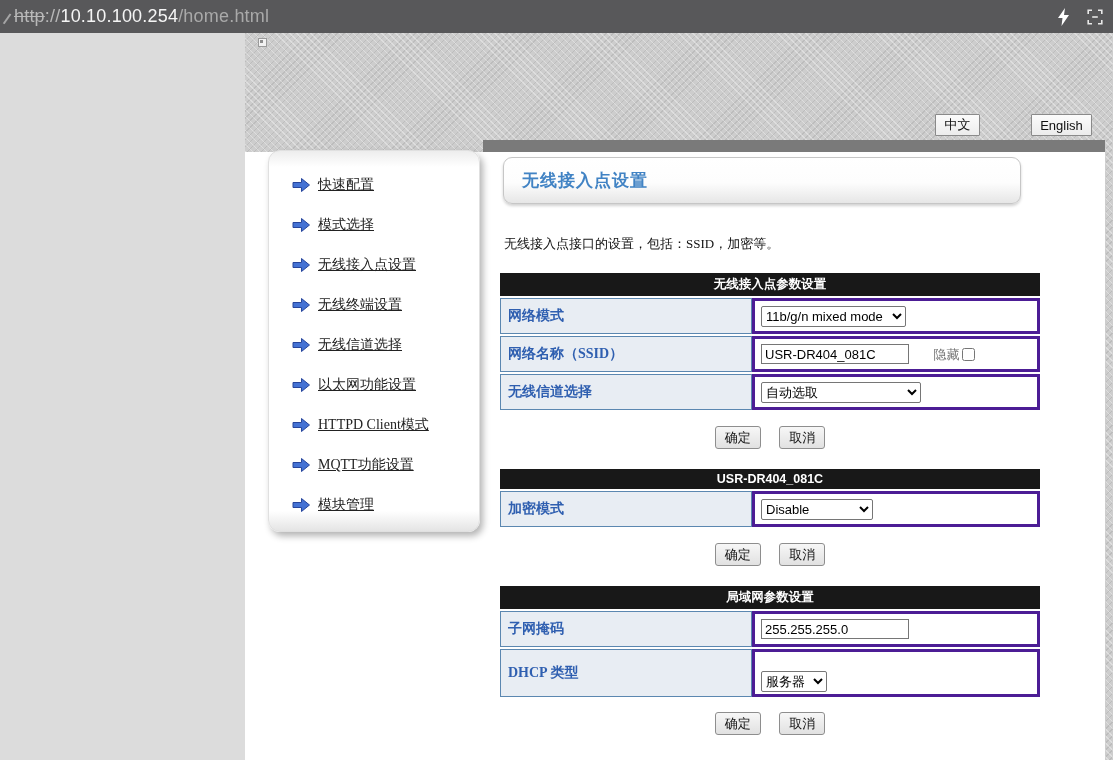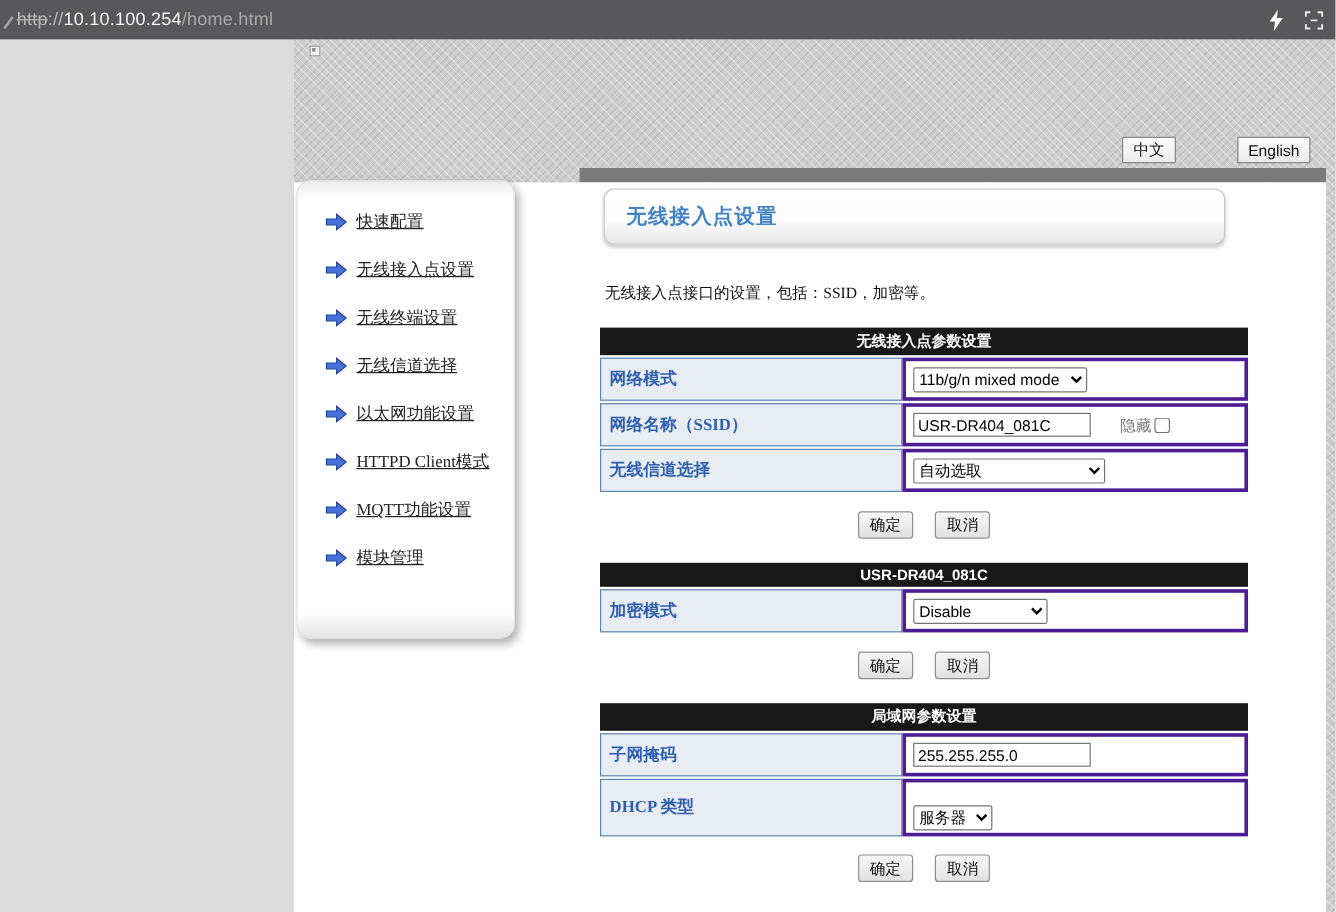--- a/index.html
+++ b/index.html
@@ -17,21 +17,21 @@
   body{
     position:relative;overflow:hidden;
     font-family:"Liberation Sans",sans-serif;
     background:#dcdcdc;
   }
   
   .topbar{
     position:absolute;left:0;top:0;width:1113px;height:33px;
     background:var(--topbar-bg);
     display:flex;align-items:center;
-    color:#c9c9c9;font-size:15px;
+    color:#c9c9c9;font-size:18px;
   }
   .site-icon-partial{
     position:absolute;left:-3px;top:10px;width:12px;height:12px;
     border-right:2px solid #b9b9b9;transform:rotate(35deg);opacity:.8;
   }
   .url{margin-left:14px;white-space:nowrap;letter-spacing:.2px;}
   .url .scheme{color:#b9b9b9;text-decoration:line-through;}
   .url .sep{color:#b9b9b9;}
   .url .host{color:#f5f5f5;}
   .url .path{color:#a9a9a9;}
@@ -57,21 +57,21 @@
     border:1px solid #8a8a8a;border-radius:1px;
     font:13px "Liberation Sans",sans-serif;color:#111;
     text-align:center;cursor:pointer;
   }
   .lang-zh{left:690px;width:45px;}
   .lang-en{left:786px;width:61px;}
   .dark-bar{position:absolute;left:238px;top:107px;width:622px;height:12px;background:var(--dark-bar);}
   .white-main{position:absolute;left:0;top:119px;right:8px;bottom:0;background:#fff;}
   
   .sidebar-panel{
-    position:absolute;left:2px;top:-2px;width:182px;height:382px;
+    position:absolute;left:23px;top:-2px;width:212px;height:382px;
     background:linear-gradient(180deg,#ededed 0px,#ffffff 16px,#ffffff calc(100% - 20px),#e4e4e4 100%);
     border:1px solid #e0e0e0;border-radius:12px;
     box-shadow:3px 4px 7px rgba(0,0,0,.30);
     padding-top:14px;
   }
   .menu-item{display:flex;align-items:center;height:40px;padding-left:23px;cursor:pointer;}
   .menu-item .arrow{flex:0 0 auto;margin-right:7px;display:flex;}
   .menu-item a{
     font:14px "Liberation Serif",serif;color:#222;
     text-decoration:underline;white-space:nowrap;
@@ -183,20 +183,28 @@
             </svg>
           </span>
         <a>快速配置</a>
       </div>
       <div class="menu-item">
         <span class="arrow">
             <svg width="19" height="16" viewBox="0 0 19 16">
               <path d="M1 5.5 H9.5 V1.5 L17.5 8 9.5 14.5 V10.5 H1 Z" fill="#4472d4" stroke="#26459c" stroke-width="1"></path>
             </svg>
           </span>
+        <a>模式选择</a>
+      </div>
+      <div class="menu-item">
+        <span class="arrow">
+            <svg width="19" height="16" viewBox="0 0 19 16">
+              <path d="M1 5.5 H9.5 V1.5 L17.5 8 9.5 14.5 V10.5 H1 Z" fill="#4472d4" stroke="#26459c" stroke-width="1"></path>
+            </svg>
+          </span>
         <a>无线接入点设置</a>
       </div>
       <div class="menu-item">
         <span class="arrow">
             <svg width="19" height="16" viewBox="0 0 19 16">
               <path d="M1 5.5 H9.5 V1.5 L17.5 8 9.5 14.5 V10.5 H1 Z" fill="#4472d4" stroke="#26459c" stroke-width="1"></path>
             </svg>
           </span>
         <a>无线终端设置</a>
       </div>

